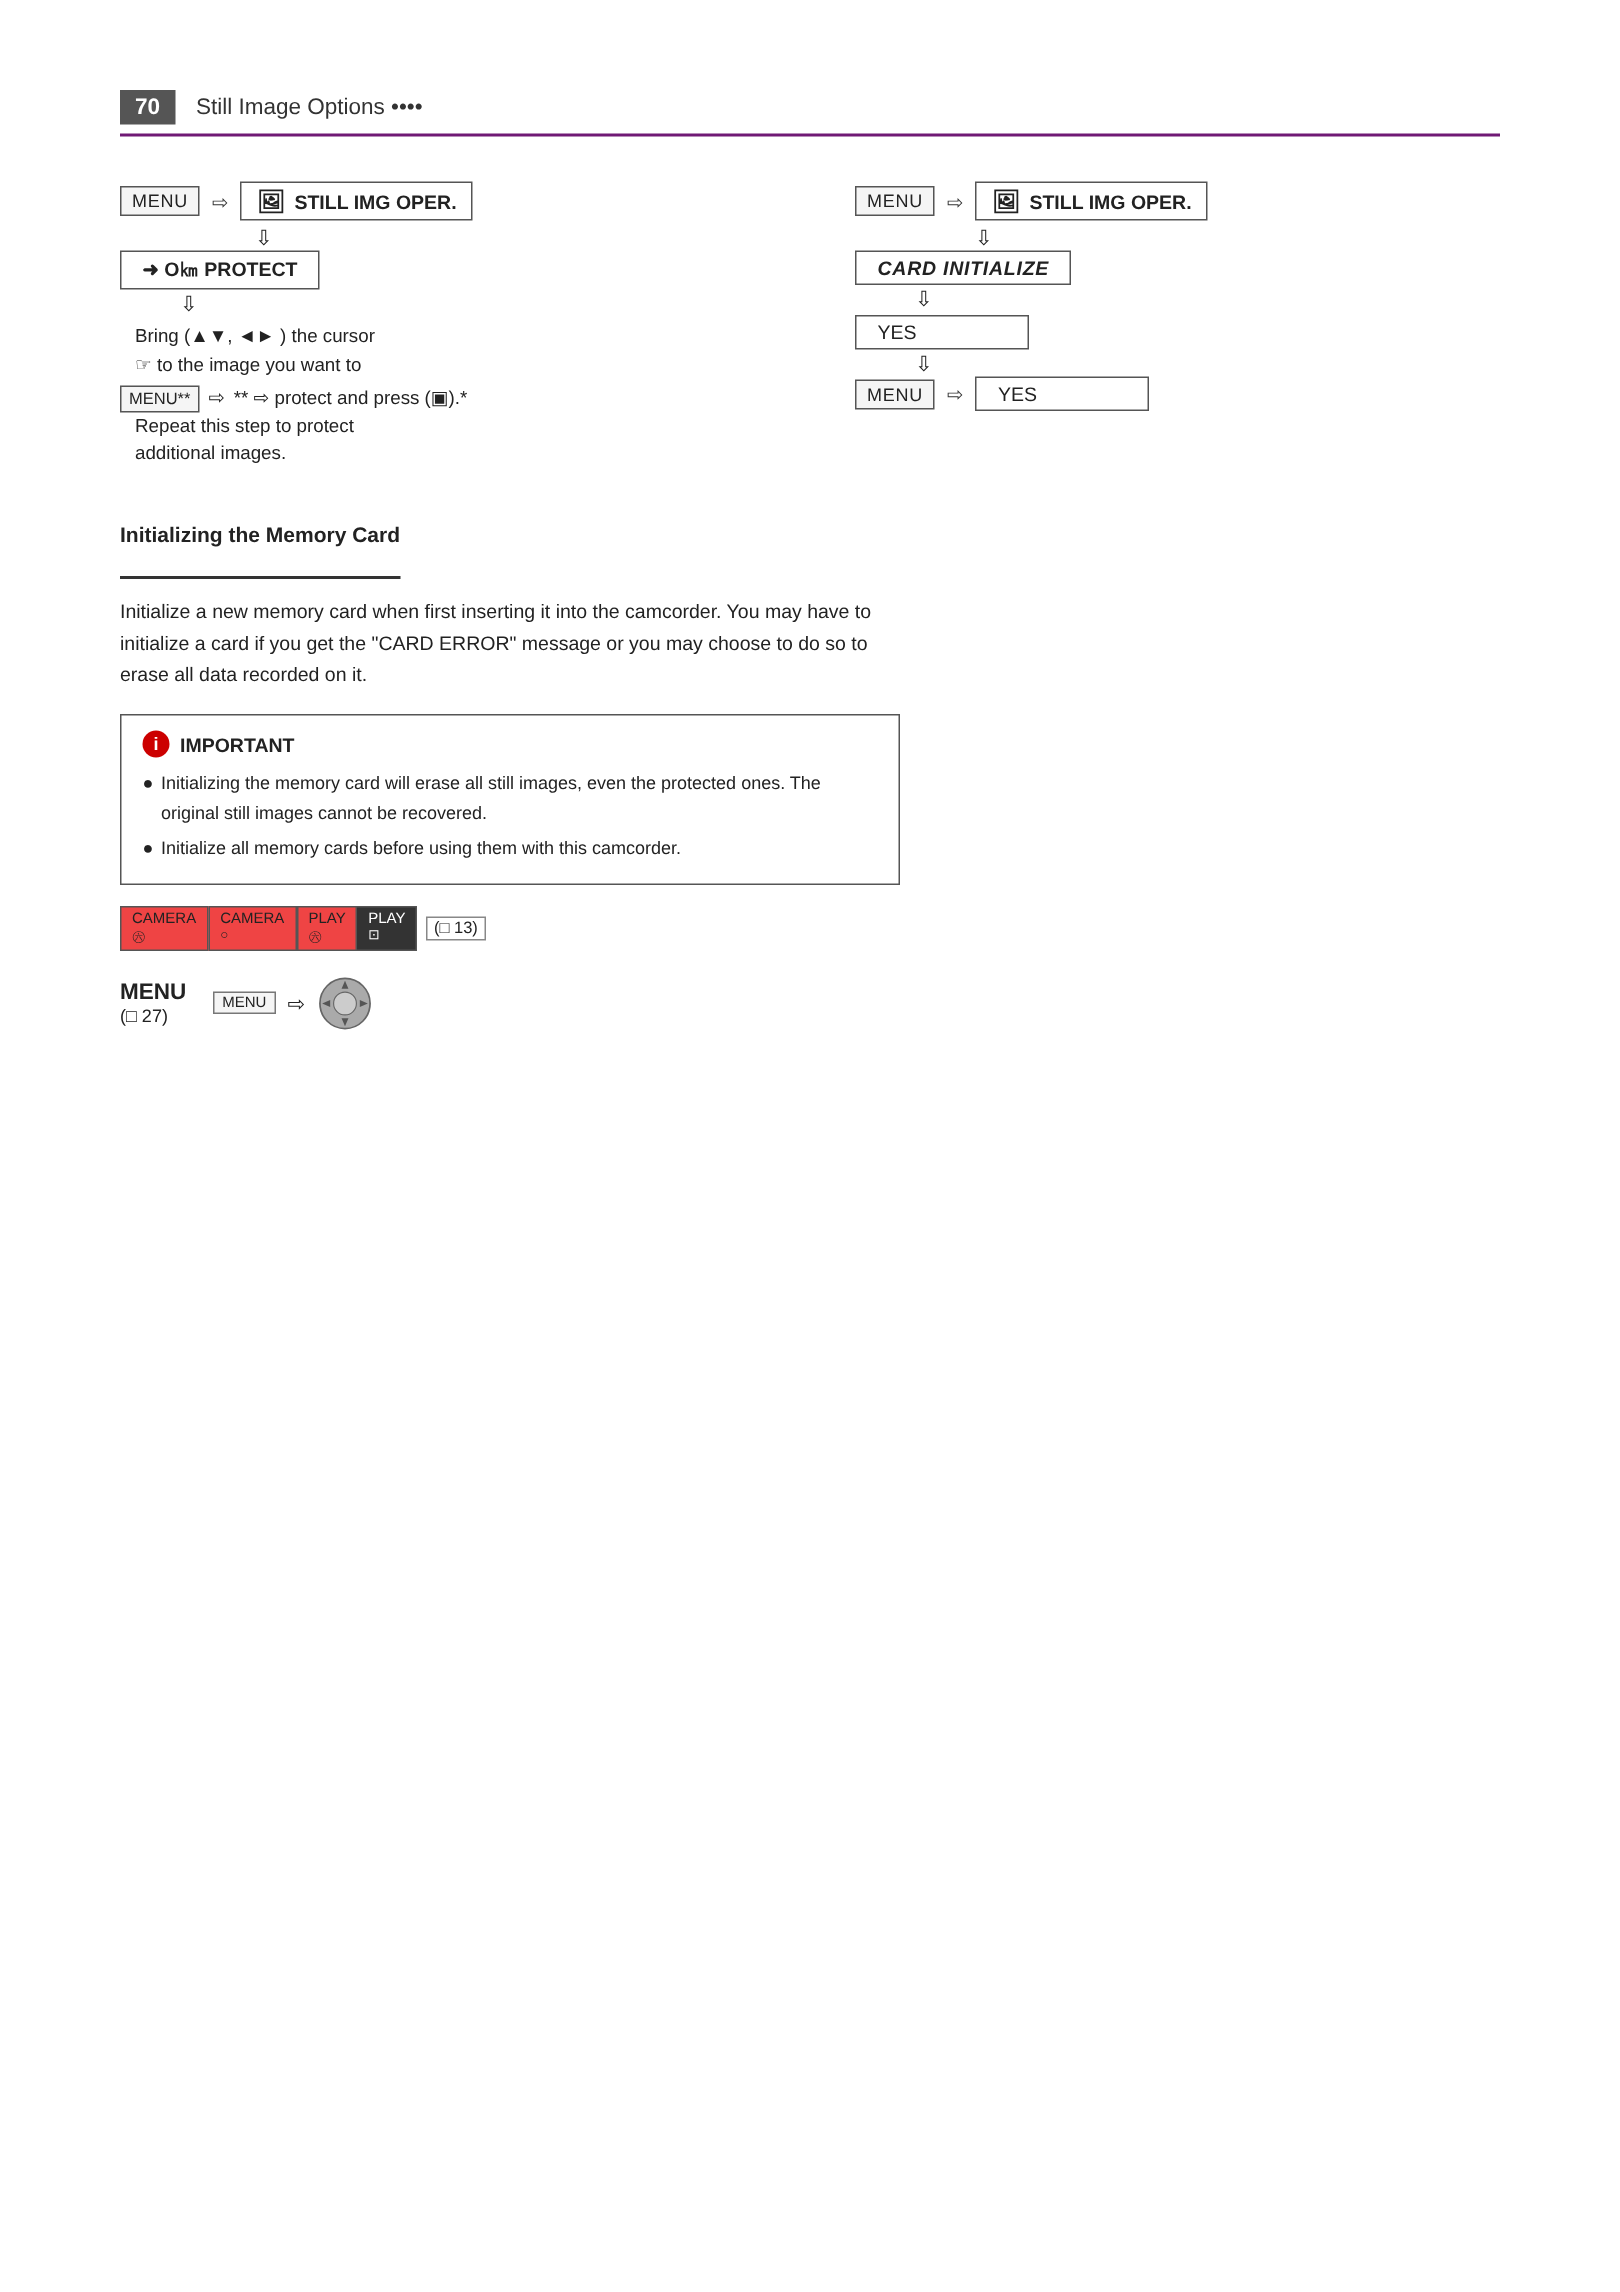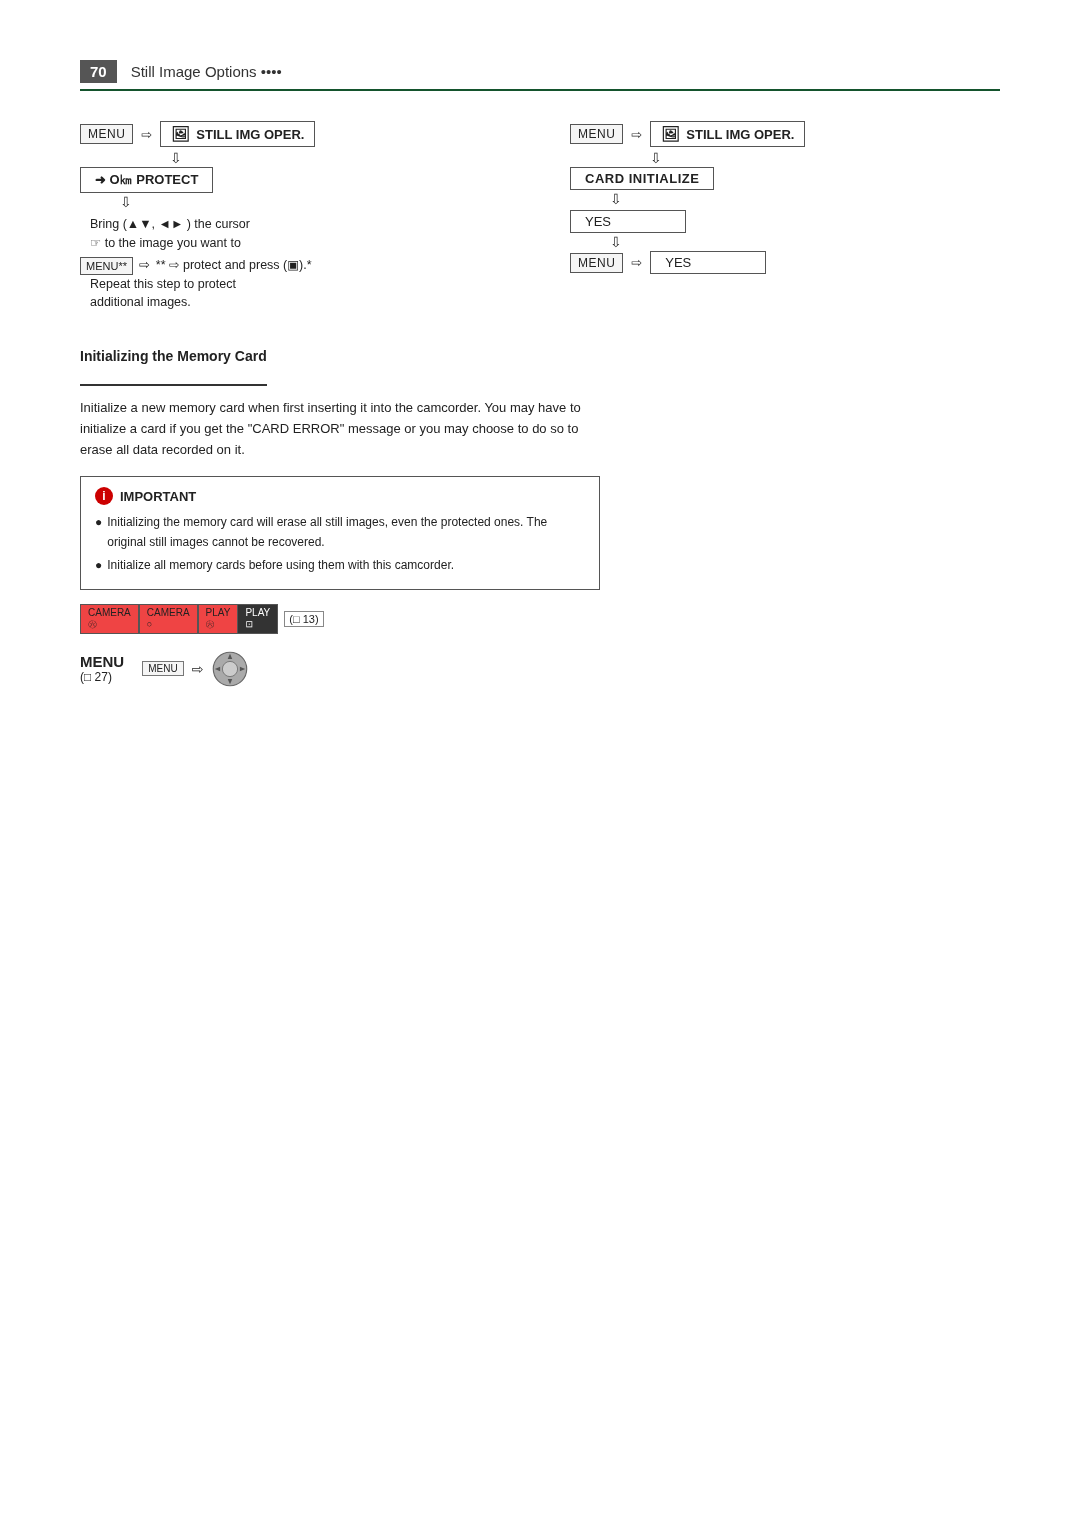--- a/index.html
+++ b/index.html
@@ -15,21 +15,21 @@
 
     .page {
       padding: 60px 80px;
     }
 
     
     .page-header {
       display: flex;
       align-items: center;
       margin-bottom: 30px;
-      border-bottom: 2px solid #14532d;
+      border-bottom: 2px solid #701a75;
       padding-bottom: 6px;
     }
     .page-number-box {
       background: #555;
       color: #fff;
       font-weight: bold;
       font-size: 15px;
       padding: 3px 10px;
       margin-right: 14px;
     }
@@ -113,20 +113,21 @@
       gap: 6px;
     }
 
     .card-init-box {
       border: 1px solid #555;
       padding: 3px 14px;
       font-size: 13px;
       font-weight: bold;
       background: #fff;
       letter-spacing: 0.5px;
+      font-style: italic;
     }
 
     .yes-box {
       border: 1px solid #555;
       padding: 3px 14px;
       font-size: 13px;
       background: #fff;
       width: 116px;
       margin-top: 2px;
     }

